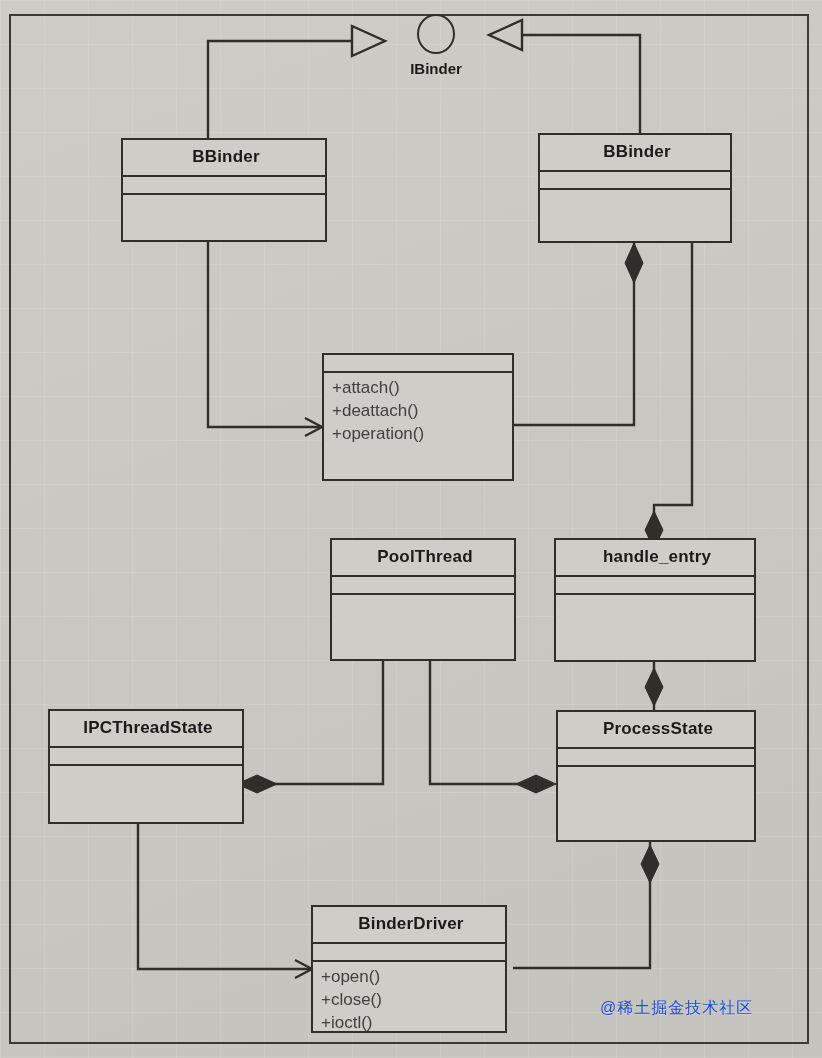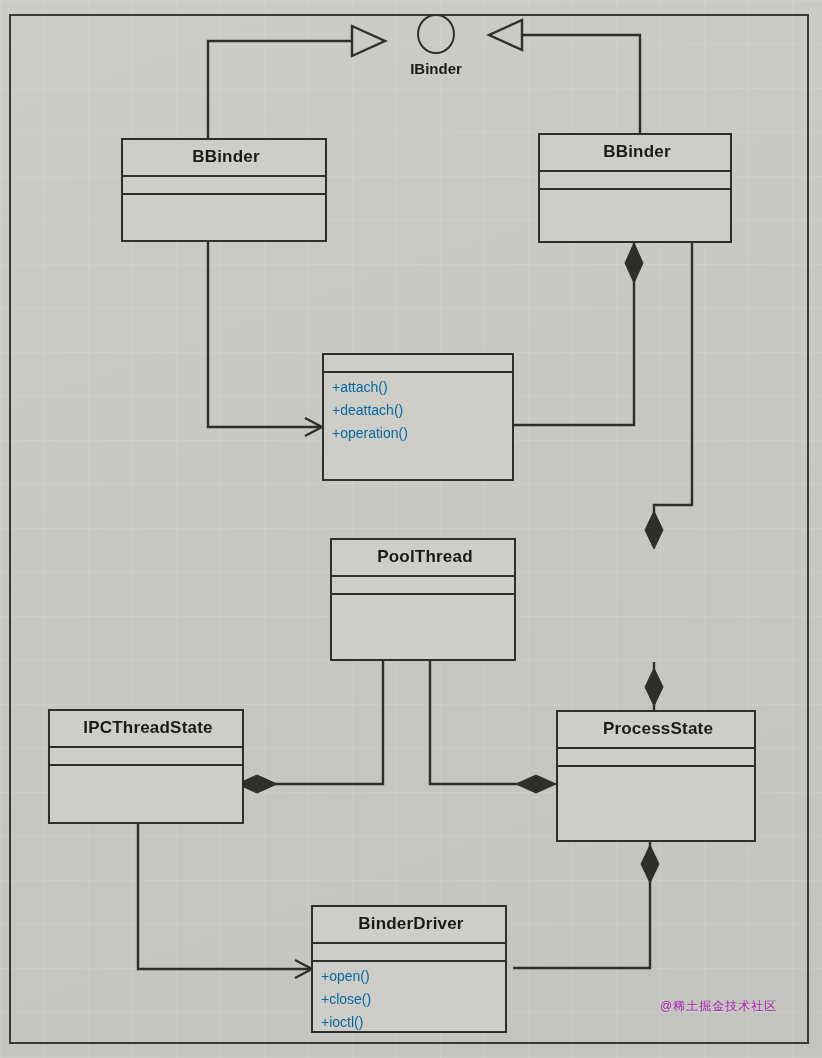--- a/index.html
+++ b/index.html
@@ -66,22 +66,22 @@
   .uml-attrs {
     height: 16px;
     border-bottom: 2px solid #2f2e2b;
     flex: 0 0 auto;
   }
   .uml-ops {
     flex: 1 1 auto;
     padding: 3px 0 0 8px;
   }
   .uml-op {
-    font-size: 14px;
-    color: #0369a1;
+    font-size: 17px;
+    color: #404040;
     line-height: 23px;
     white-space: nowrap;
   }
   
   #ibinder-node {
     position: absolute;
     left: 404px;
     top: 14px;
     width: 64px;
     height: 76px;
@@ -99,24 +99,24 @@
   #ibinder-label {
     margin-top: 6px;
     font-size: 15px;
     font-weight: bold;
     color: #1b1a18;
     white-space: nowrap;
   }
   
   #watermark {
     position: absolute;
-    left: 660px;
+    left: 600px;
     top: 998px;
-    font-size: 12px;
-    color: #a21caf;
+    font-size: 16px;
+    color: #1d4ed8;
     letter-spacing: 1px;
     text-shadow: 0 1px 0 rgba(255,255,255,0.25);
     white-space: nowrap;
   }
 </style>
 </head>
 <body>
 
 <div id="canvas">
 
@@ -208,20 +208,25 @@
       <div class="uml-op">+operation()</div>
     </div>
   </div>
 
   <div class="uml-class" style="left:330px; top:538px; width:186px; height:123px;">
     <div class="uml-title">PoolThread</div>
     <div class="uml-attrs"></div>
     <div class="uml-ops"></div>
   </div>
 
+  <div class="uml-class" style="left:554px; top:538px; width:202px; height:124px;">
+    <div class="uml-title">handle_entry</div>
+    <div class="uml-attrs"></div>
+    <div class="uml-ops"></div>
+  </div>
 
   <div class="uml-class" style="left:48px; top:709px; width:196px; height:115px;">
     <div class="uml-title">IPCThreadState</div>
     <div class="uml-attrs"></div>
     <div class="uml-ops"></div>
   </div>
 
   <div class="uml-class" style="left:556px; top:710px; width:200px; height:132px;">
     <div class="uml-title">ProcessState</div>
     <div class="uml-attrs"></div>

